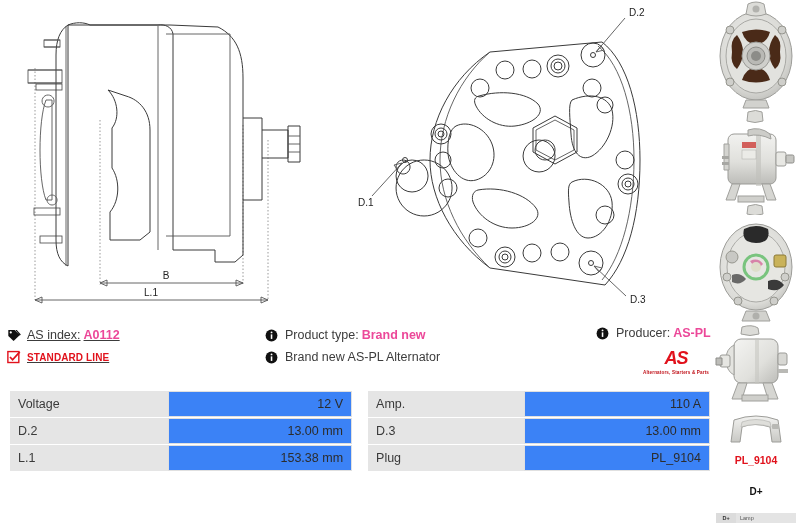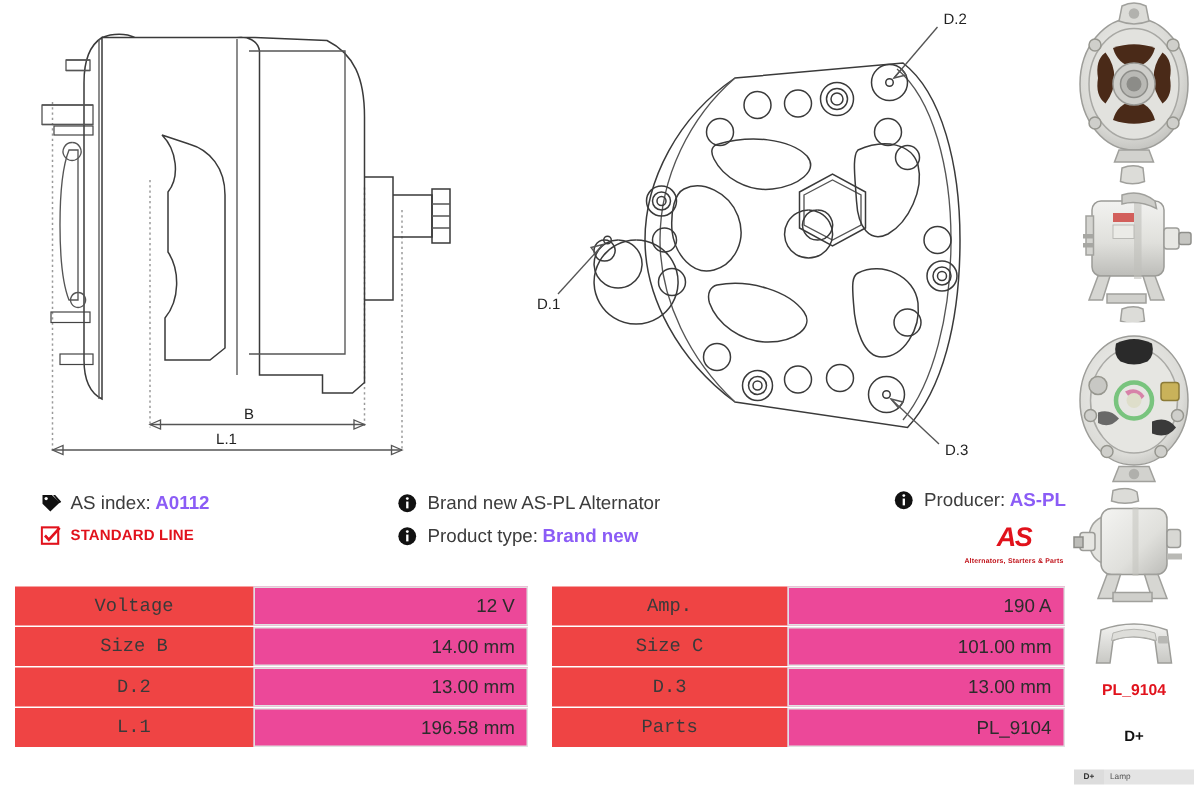--- a/index.html
+++ b/index.html
@@ -19,45 +19,45 @@
   .dash{fill:none;stroke:#9a9a9a;stroke-width:1;stroke-dasharray:1.5 2;}
   .dimtxt{font-family:"Liberation Sans",sans-serif;font-size:10px;fill:#222;}
   .hatch{fill:none;stroke:#444;stroke-width:0.8;}
 
   
   .info{position:absolute;left:0;top:322px;width:710px;height:62px;}
   .info-col{position:absolute;font-size:12.5px;color:#3c3c3c;}
   .info-line{display:flex;align-items:center;height:22px;white-space:nowrap;}
   .info-line .ico{display:inline-flex;width:15px;height:15px;margin-right:6px;
       align-items:center;justify-content:center;flex:0 0 auto;}
-  .info-line b{color:#8b5cf6;font-weight:bold;margin-left:3px;}
+  .info-line b{color:#ec4899;font-weight:bold;margin-left:3px;}
   .std-line{color:#e1121c;font-weight:bold;font-size:10px;letter-spacing:.1px;}
   .std-line .ico svg{display:block;}
 
-  .col-a{left:26px;top:2px;}
+  .col-a{left:6px;top:2px;text-decoration:underline;}
   .col-b{left:264px;top:2px;}
   .col-c{left:595px;top:0;}
 
   .logo{position:absolute;left:640px;top:26px;width:72px;height:32px;text-align:center;}
   .logo-mark{font-family:"Liberation Sans",sans-serif;font-style:italic;font-weight:bold;
       font-size:18px;color:#e1121c;letter-spacing:-1px;line-height:20px;position:relative;display:inline-block;}
   .logo-bars{position:absolute;right:-11px;top:1px;width:11px;height:17px;}
   .logo-bars i{display:block;height:1.6px;background:#e1121c;margin-bottom:1.5px;}
   .logo-bars i:nth-child(1){width:11px;}
   .logo-bars i:nth-child(2){width:11px;}
   .logo-bars i:nth-child(3){width:9px;}
   .logo-bars i:nth-child(4){width:7px;}
   .logo-tag{font-size:4.6px;color:#c01018;font-weight:bold;letter-spacing:.15px;margin-top:2px;}
 
   
   .spec{position:absolute;left:10px;top:390px;width:700px;}
   .spec table{border-collapse:separate;border-spacing:0 1px;width:100%;}
   .spec td{height:24px;font-size:12.5px;padding:0 8px;vertical-align:middle;}
-  .lbl{background:#ef4444;text-align:center;color:#3a3a3a;width:160px;font-family:Liberation Mono, monospace;}
-  .val{background:#ec4899;text-align:right;color:#2c2c2c;border:1px solid #e0e0e0;width:190px;}
+  .lbl{background:#e5e5e5;text-align:left;color:#3a3a3a;width:160px;}
+  .val{background:#3b82f6;text-align:right;color:#2c2c2c;border:1px solid #e0e0e0;width:190px;}
   .gap{background:#ffffff;width:0px;padding:0;}
 
   
   .side{position:absolute;left:712px;top:0;width:88px;height:524px;background:#fff;}
   .thumb{position:relative;width:88px;background:#fff;}
   .thumb svg{display:block;margin:0 auto;}
   .plug-label{text-align:center;color:#e1121c;font-weight:bold;font-size:10.5px;margin-top:2px;}
   .dplus{text-align:center;color:#111;font-weight:bold;font-size:10px;margin-top:20px;}
   .legend{margin:16px 4px 0 4px;}
   .legend-row{display:flex;height:10px;margin-bottom:3px;}
@@ -248,32 +248,32 @@
 
     <div class="info-col col-b">
       <div class="info-line">
         <span class="ico">
           <svg width="13" height="13" viewBox="0 0 16 16">
               <circle cx="8" cy="8" r="7.3" fill="#111"></circle>
               <rect x="7.1" y="6.6" width="1.9" height="5.6" fill="#fff"></rect>
               <circle cx="8.05" cy="4.2" r="1.15" fill="#fff"></circle>
             </svg>
         </span>
-        <span>Brand new AS-PL Alternator</span>
+        <span>Product type:</span>
+        <b>Brand new</b>
       </div>
       <div class="info-line">
         <span class="ico">
           <svg width="13" height="13" viewBox="0 0 16 16">
               <circle cx="8" cy="8" r="7.3" fill="#111"></circle>
               <rect x="7.1" y="6.6" width="1.9" height="5.6" fill="#fff"></rect>
               <circle cx="8.05" cy="4.2" r="1.15" fill="#fff"></circle>
             </svg>
         </span>
-        <span>Product type:</span>
-        <b>Brand new</b>
+        <span>Brand new AS-PL Alternator</span>
       </div>
     </div>
 
     <div class="info-col col-c">
       <div class="info-line">
         <span class="ico">
           <svg width="13" height="13" viewBox="0 0 16 16">
               <circle cx="8" cy="8" r="7.3" fill="#111"></circle>
               <rect x="7.1" y="6.6" width="1.9" height="5.6" fill="#fff"></rect>
               <circle cx="8.05" cy="4.2" r="1.15" fill="#fff"></circle>
@@ -297,41 +297,34 @@
   </div>
 
   <div class="spec">
     <table>
       <tbody>
         <tr>
           <td class="lbl">Voltage</td>
           <td class="val">12 V</td>
           <td class="gap"></td>
           <td class="lbl">Amp.</td>
-          <td class="val">190 A</td>
-        </tr>
-        <tr>
-          <td class="lbl">Size B</td>
-          <td class="val">14.00 mm</td>
-          <td class="gap"></td>
-          <td class="lbl">Size C</td>
-          <td class="val">101.00 mm</td>
+          <td class="val">110 A</td>
         </tr>
         <tr>
           <td class="lbl">D.2</td>
           <td class="val">13.00 mm</td>
           <td class="gap"></td>
           <td class="lbl">D.3</td>
           <td class="val">13.00 mm</td>
         </tr>
         <tr>
           <td class="lbl">L.1</td>
-          <td class="val">196.58 mm</td>
+          <td class="val">153.38 mm</td>
           <td class="gap"></td>
-          <td class="lbl">Parts</td>
+          <td class="lbl">Plug</td>
           <td class="val">PL_9104</td>
         </tr>
       </tbody>
     </table>
   </div>
 
   <div class="side">
 
     <div class="thumb" style="height:110px;">
       <svg width="88" height="110" viewBox="0 0 88 110">

